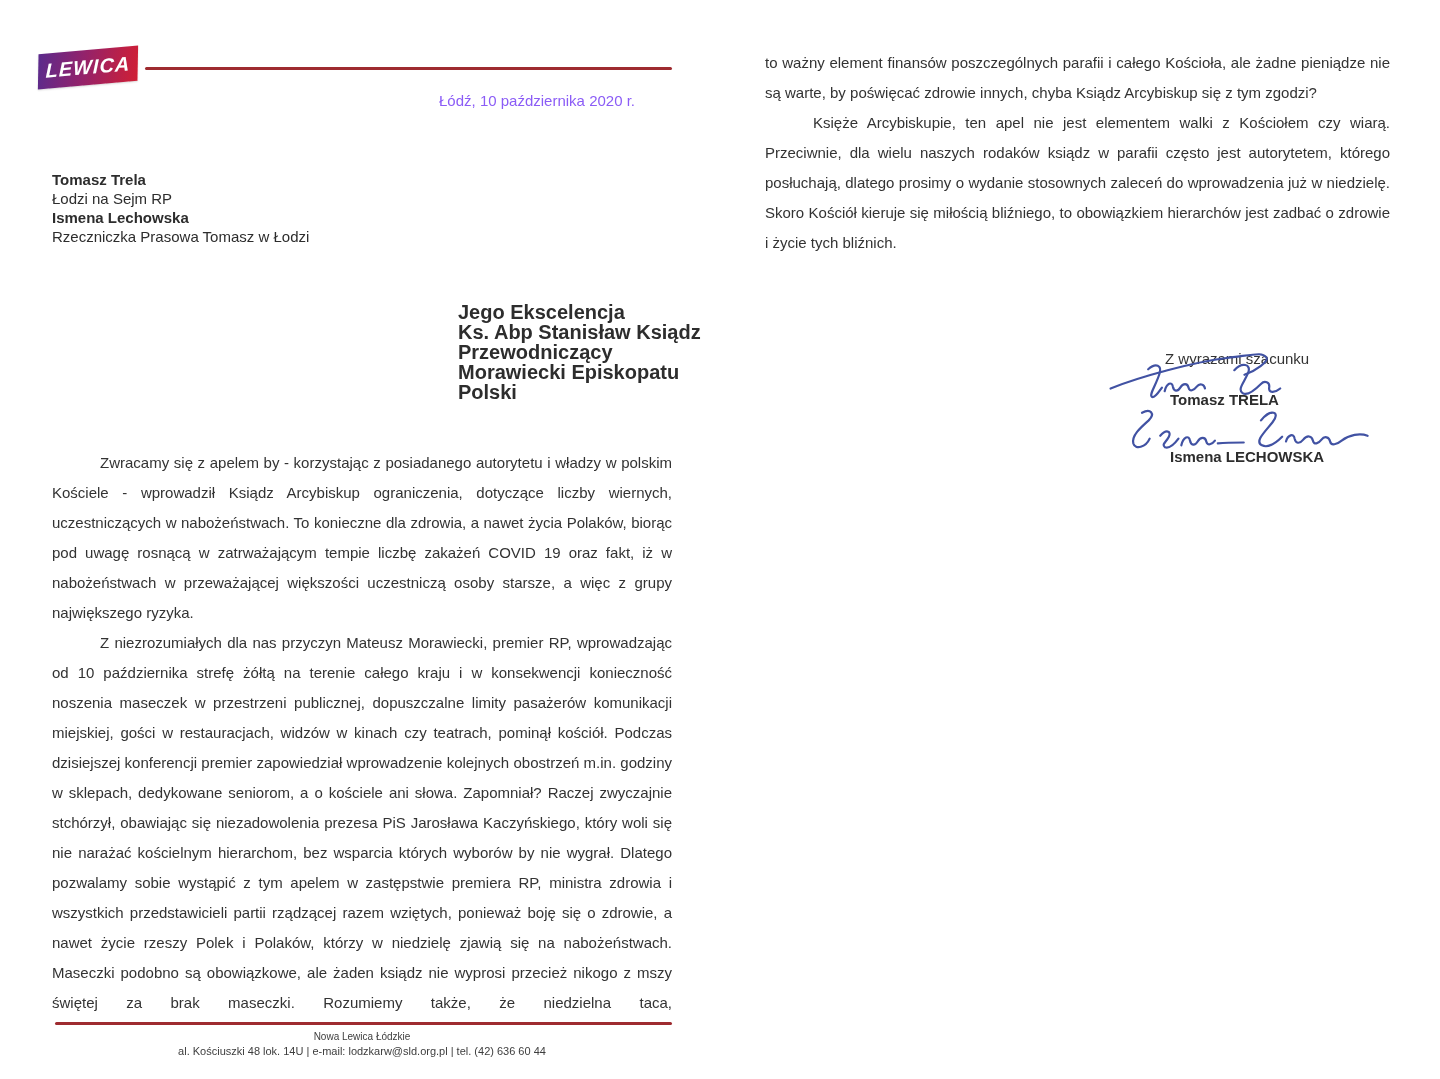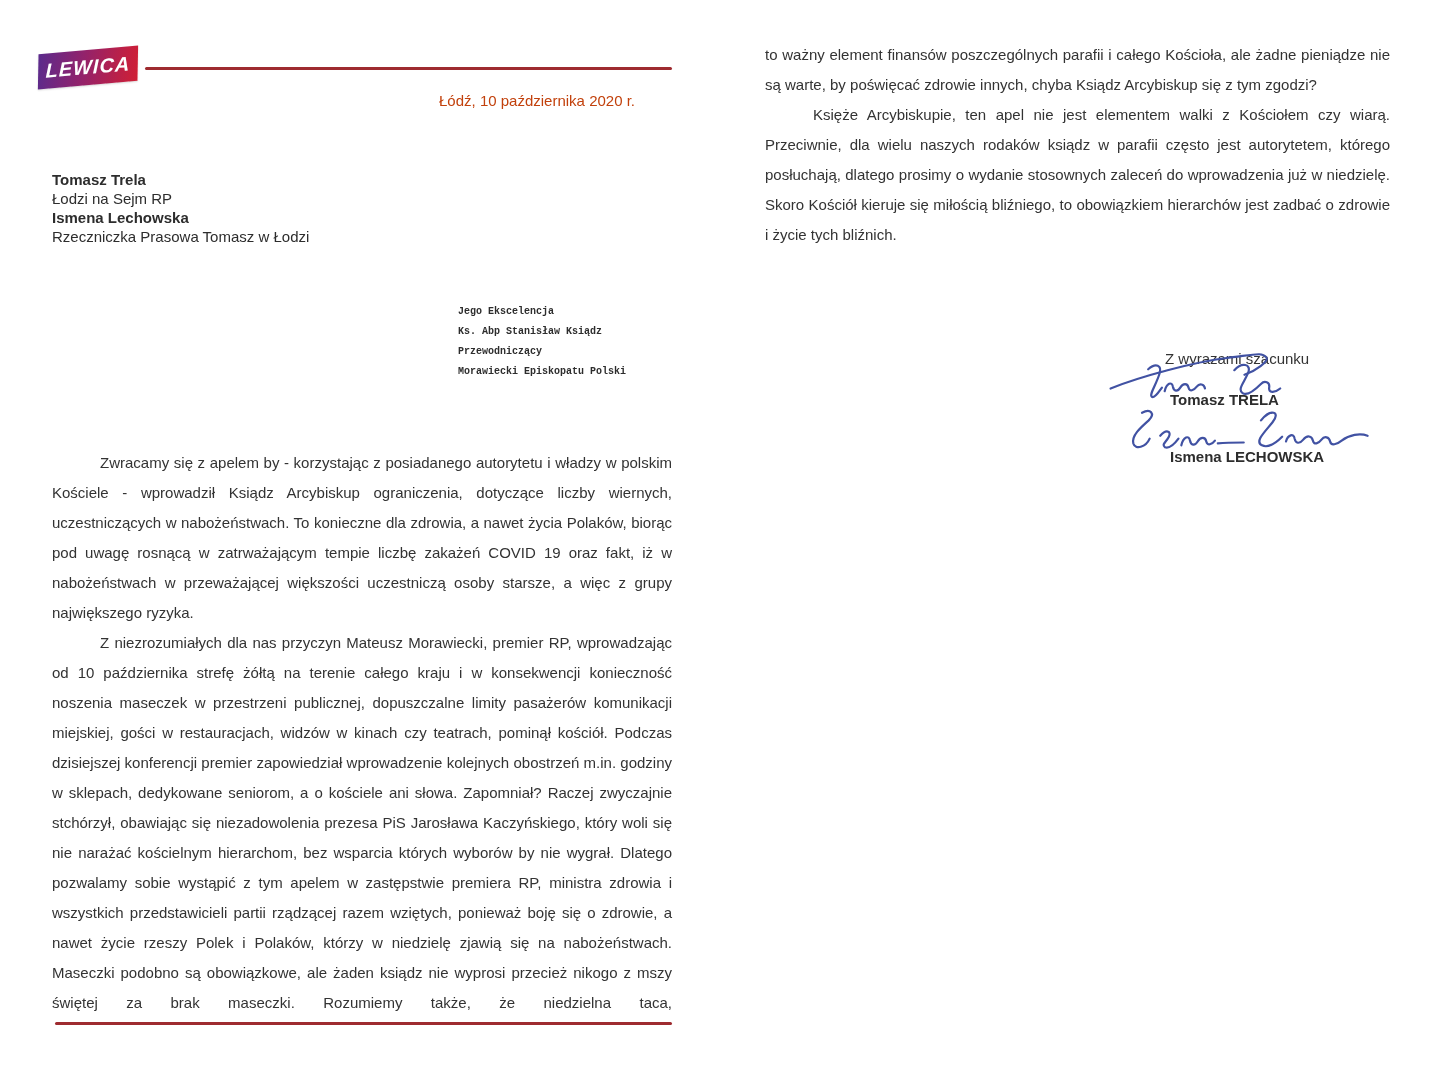--- a/index.html
+++ b/index.html
@@ -17,31 +17,31 @@
     transform:rotate(-5deg) skewX(-6deg);
     display:flex; align-items:center; justify-content:center;
     color:#fff; font-weight:700; font-style:italic; font-size:20px; letter-spacing:1px;
     box-shadow:0 1px 2px rgba(0,0,0,.15);
   }
   .header-rule {
     position:absolute; left:145px; top:67px; width:527px; height:3px;
     background:#9e2b30; border-radius:2px;
   }
   .date-line {
-    position:absolute; right:85px; top:92px; font-size:15px; color:#c2410c;
+    position:absolute; right:85px; top:92px; font-size:15px; color:#8b5cf6;
   }
 
   .sender { position:absolute; left:52px; top:170px; font-size:15px; line-height:19px; color:#2d2d2d; }
   .sender .bold { font-weight:700; }
 
-  .recipient { position:absolute; left:458px; top:302px; font-size:10px; line-height:20px; font-weight:700; color:#2d2d2d;font-family:Liberation Mono, monospace; }
+  .recipient { position:absolute; left:458px; top:302px; font-size:20px; line-height:20px; font-weight:700; color:#2d2d2d; }
 
   .body-text { position:absolute; font-size:15px; line-height:30px; text-align:justify; color:#333; }
   .body-left  { left:52px; top:448px; width:620px; }
-  .body-right { left:45px; top:40px;  width:625px; }
+  .body-right { left:45px; top:48px;  width:625px; }
   .body-text p { text-indent:48px; }
   .body-text p.no-indent { text-indent:0; }
   .body-text p.cont-justify { text-align-last:justify; }
 
   
   .closing { position:absolute; left:445px; top:350px; font-size:15px; color:#333; }
   .sig-svg { position:absolute; }
   .sig-1 { left:382px; top:350px; width:195px; height:55px; }
   .sig-2 { left:402px; top:406px; width:255px; height:48px; }
   .printed-name { position:absolute; font-size:15px; font-weight:700; color:#2d2d2d; }
@@ -84,20 +84,24 @@
     <div>Przewodniczący</div>
     <div>Morawiecki Episkopatu Polski</div>
   </div>
 
   <div class="body-text body-left">
     <p>Zwracamy się z apelem by - korzystając z posiadanego autorytetu i władzy w polskim Kościele - wprowadził Ksiądz Arcybiskup ograniczenia, dotyczące liczby wiernych, uczestniczących w nabożeństwach. To konieczne dla zdrowia, a nawet życia Polaków, biorąc pod uwagę rosnącą w zatrważającym tempie liczbę zakażeń COVID 19 oraz fakt, iż w nabożeństwach w przeważającej większości uczestniczą osoby starsze, a więc z grupy największego ryzyka.</p>
     <p class="cont-justify">Z niezrozumiałych dla nas przyczyn Mateusz Morawiecki, premier RP, wprowadzając od 10 października strefę żółtą na terenie całego kraju i w konsekwencji konieczność noszenia maseczek w przestrzeni publicznej, dopuszczalne limity pasażerów komunikacji miejskiej, gości w restauracjach, widzów w kinach czy teatrach, pominął kościół. Podczas dzisiejszej konferencji premier zapowiedział wprowadzenie kolejnych obostrzeń m.in. godziny w sklepach, dedykowane seniorom, a o kościele ani słowa. Zapomniał? Raczej zwyczajnie stchórzył, obawiając się niezadowolenia prezesa PiS Jarosława Kaczyńskiego, który woli się nie narażać kościelnym hierarchom, bez wsparcia których wyborów by nie wygrał. Dlatego pozwalamy sobie wystąpić z tym apelem w zastępstwie premiera RP, ministra zdrowia i wszystkich przedstawicieli partii rządzącej razem wziętych, ponieważ boję się o zdrowie, a nawet życie rzeszy Polek i Polaków, którzy w niedzielę zjawią się na nabożeństwach. Maseczki podobno są obowiązkowe, ale żaden ksiądz nie wyprosi przecież nikogo z mszy świętej za brak maseczki. Rozumiemy także, że niedzielna taca,</p>
   </div>
 
   <div class="footer-rule"></div>
+  <div class="footer-text">
+    <div class="f1">Nowa Lewica Łódzkie</div>
+    <div class="f2">al. Kościuszki 48 lok. 14U | e-mail: lodzkarw@sld.org.pl | tel. (42) 636 60 44</div>
+  </div>
 
 </div>
 
 <div class="page page-right">
 
   <div class="body-text body-right">
     <p class="no-indent">to ważny element finansów poszczególnych parafii i całego Kościoła, ale żadne pieniądze nie są warte, by poświęcać zdrowie innych, chyba Ksiądz Arcybiskup się z tym zgodzi?</p>
     <p>Księże Arcybiskupie, ten apel nie jest elementem walki z Kościołem czy wiarą. Przeciwnie, dla wielu naszych rodaków ksiądz w parafii często jest autorytetem, którego posłuchają, dlatego prosimy o wydanie stosownych zaleceń do wprowadzenia już w niedzielę. Skoro Kościół kieruje się miłością bliźniego, to obowiązkiem hierarchów jest zadbać o zdrowie i życie tych bliźnich.</p>
   </div>
 

